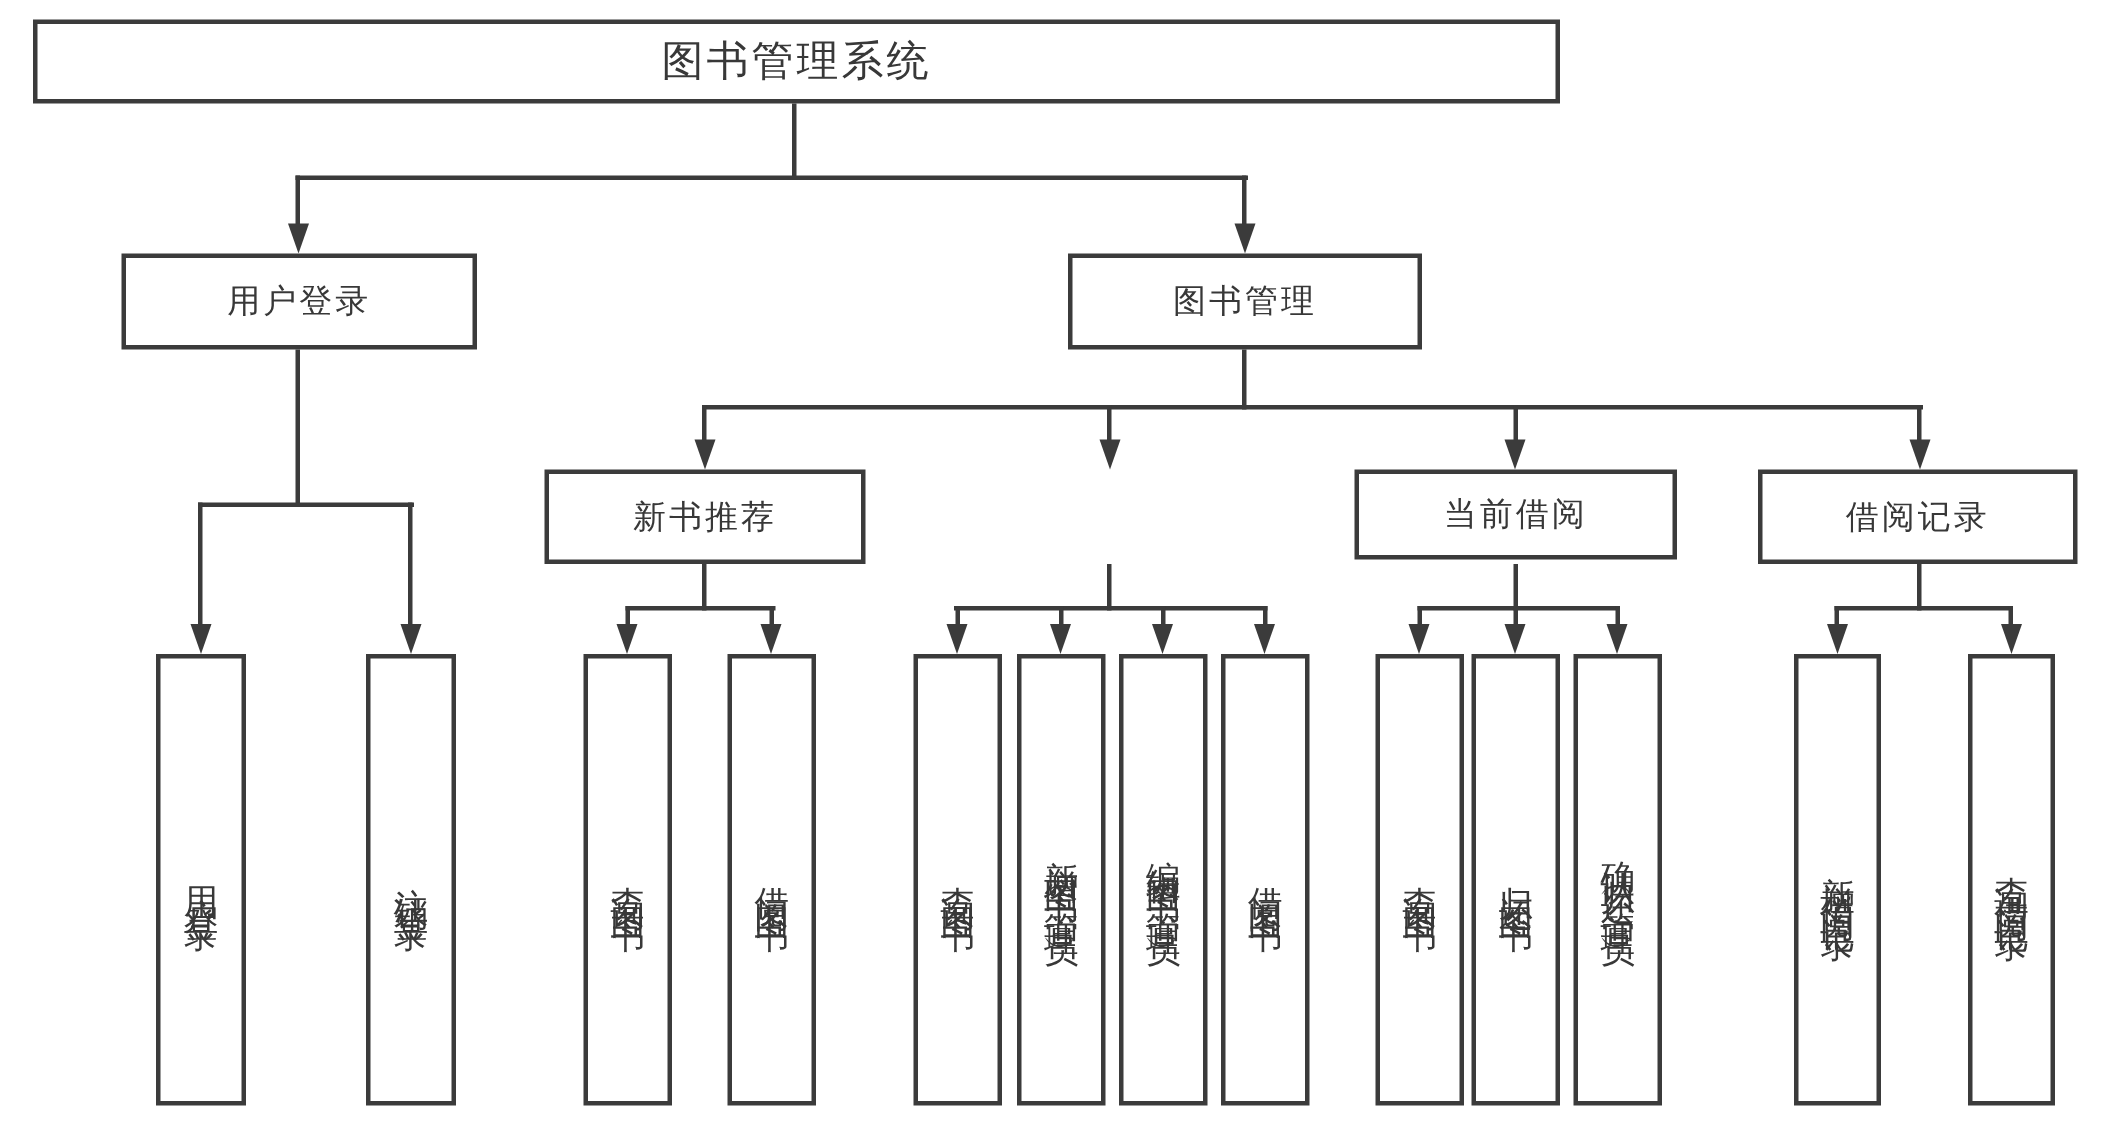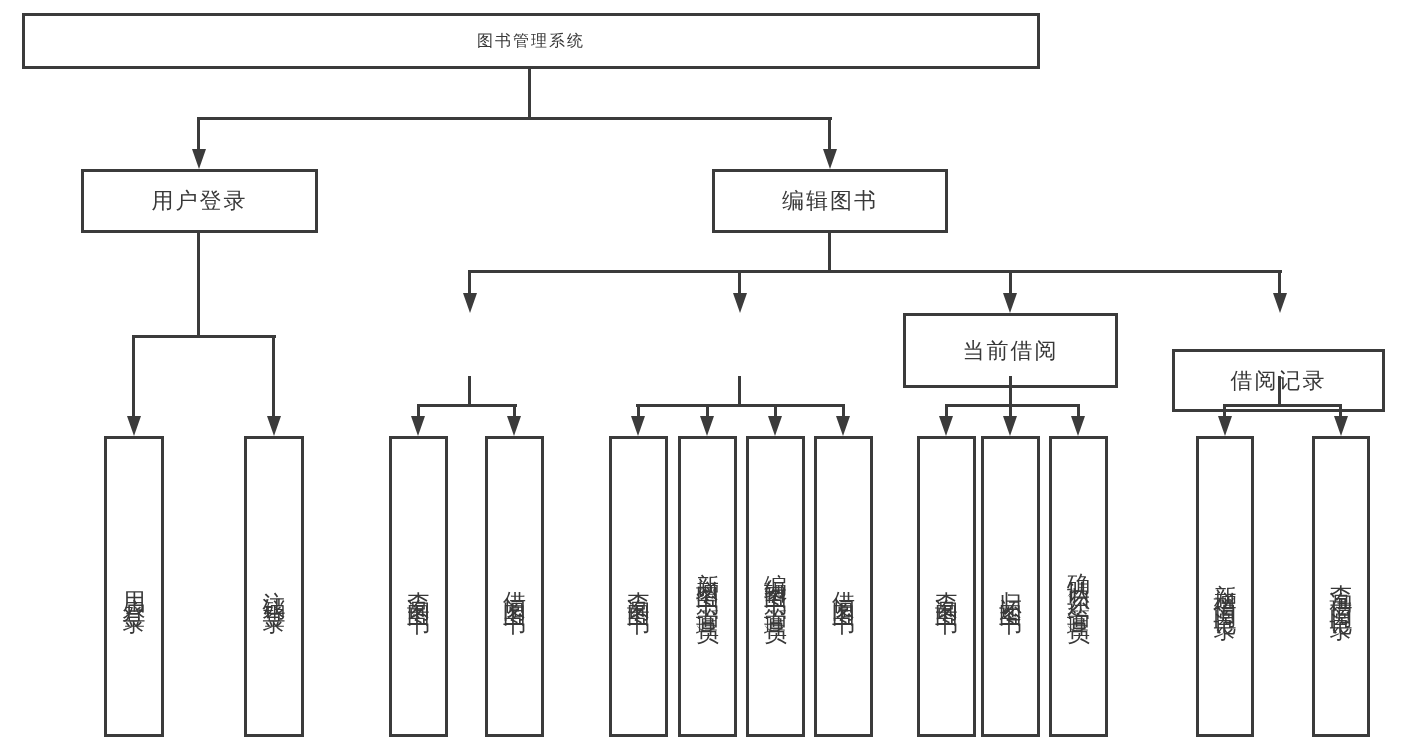--- a/index.html
+++ b/index.html
@@ -14,21 +14,21 @@
     position:relative;width:1405px;height:747px;background:var(--bg);overflow:hidden;
   }
   
   .box{
     position:absolute;border:3px solid var(--line);background:#fff;
     display:flex;align-items:center;justify-content:center;
     color:var(--text);
   }
   .box .lbl{white-space:nowrap;}
   .hbox{font-size:22px;letter-spacing:2px;}
-  .root-box{font-size:16px;letter-spacing:2px;}
+  .root-box{font-size:28px;letter-spacing:2px;}
   .leaf .lbl{
     writing-mode:vertical-rl;text-orientation:mixed;
     font-size:23px;letter-spacing:7px;line-height:1;
   }
   
   .h{position:absolute;height:3px;background:var(--line);}
   .v{position:absolute;width:3px;background:var(--line);}
   .a{position:absolute;width:0;height:0;
      border-left:7px solid transparent;border-right:7px solid transparent;
      border-top:20px solid var(--line);}
@@ -53,45 +53,48 @@
   <div class="v" style="left:197px;top:117px;height:36px;"></div>
   <div class="a" style="left:192px;top:149px;"></div>
 
   <div class="v" style="left:828px;top:117px;height:36px;"></div>
   <div class="a" style="left:823px;top:149px;"></div>
 
   <div class="box hbox" style="left:81px;top:169px;width:237px;height:64px;">
     <span class="lbl">用户登录</span>
   </div>
   <div class="box hbox" style="left:712px;top:169px;width:236px;height:64px;">
-    <span class="lbl">编辑图书</span>
+    <span class="lbl">图书管理</span>
   </div>
 
   <div class="v" style="left:197px;top:233px;height:104px;"></div>
   <div class="h" style="left:132px;top:335px;width:144px;"></div>
   <div class="v" style="left:132px;top:335px;height:83px;"></div>
   <div class="a" style="left:127px;top:416px;"></div>
   <div class="v" style="left:272px;top:335px;height:83px;"></div>
   <div class="a" style="left:267px;top:416px;"></div>
 
   <div class="v" style="left:828px;top:233px;height:40px;"></div>
   <div class="h" style="left:469px;top:270px;width:813px;"></div>
   <div class="v" style="left:468px;top:270px;height:26px;"></div>
   <div class="a" style="left:463px;top:293px;"></div>
   <div class="v" style="left:738px;top:270px;height:26px;"></div>
   <div class="a" style="left:733px;top:293px;"></div>
   <div class="v" style="left:1009px;top:270px;height:26px;"></div>
   <div class="a" style="left:1003px;top:293px;"></div>
   <div class="v" style="left:1278px;top:270px;height:26px;"></div>
   <div class="a" style="left:1273px;top:293px;"></div>
 
-  <div class="box hbox" style="left:903px;top:313px;width:215px;height:75px;font-family:Liberation Mono, monospace;">
+  <div class="box hbox" style="left:363px;top:313px;width:214px;height:63px;">
+    <span class="lbl">新书推荐</span>
+  </div>
+  <div class="box hbox" style="left:903px;top:313px;width:215px;height:60px;font-family:Liberation Mono, monospace;">
     <span class="lbl">当前借阅</span>
   </div>
-  <div class="box hbox" style="left:1172px;top:313px;width:213px;height:63px;margin-top:36px;">
+  <div class="box hbox" style="left:1172px;top:313px;width:213px;height:63px;">
     <span class="lbl">借阅记录</span>
   </div>
 
   <div class="v" style="left:468px;top:376px;height:31px;"></div>
   <div class="v" style="left:738px;top:376px;height:31px;"></div>
   <div class="v" style="left:1009px;top:376px;height:31px;"></div>
   <div class="v" style="left:1278px;top:376px;height:31px;"></div>
 
   <div class="h" style="left:417px;top:404px;width:100px;"></div>
   <div class="h" style="left:636px;top:404px;width:209px;"></div>

